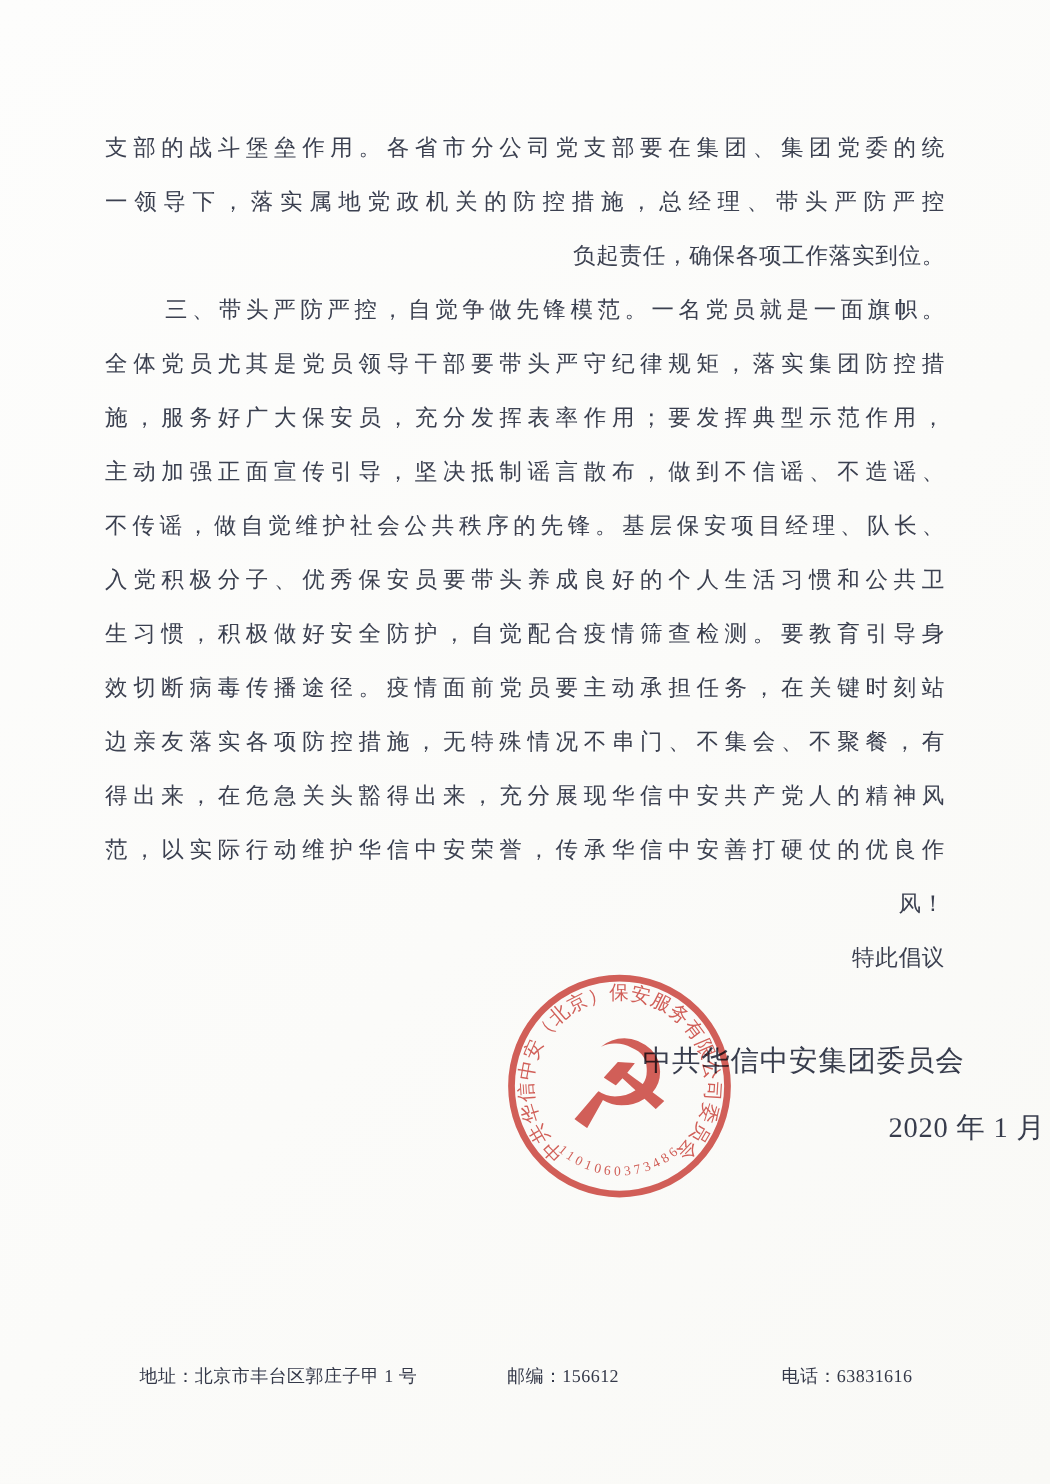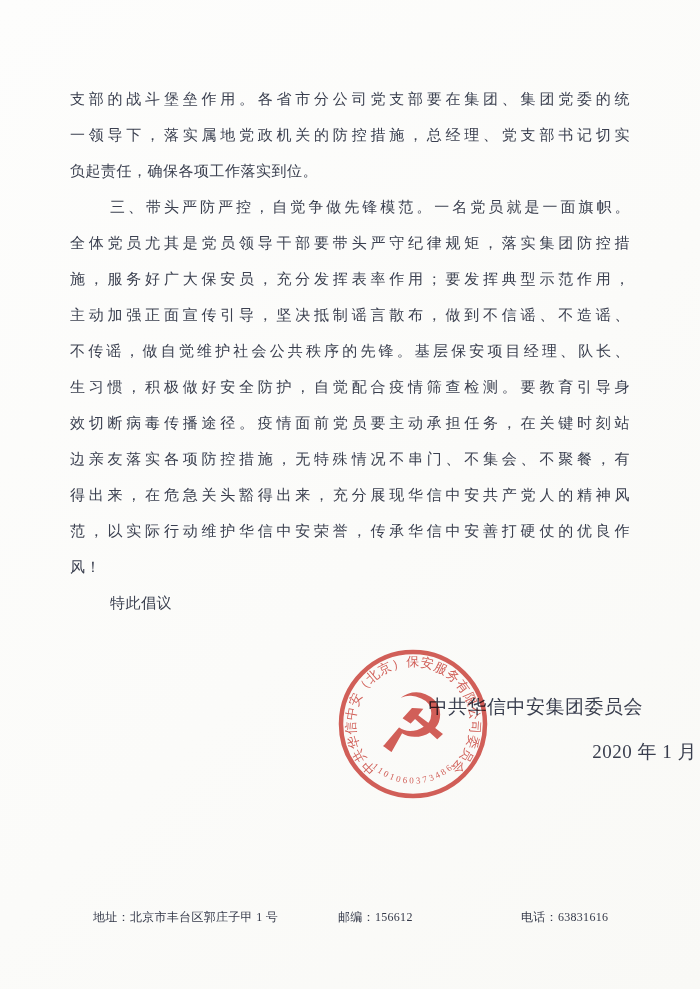--- a/index.html
+++ b/index.html
@@ -18,21 +18,21 @@
     position: absolute;
     left: 70px; top: 81px; width: 560px;
     color: #3b4050;
     font-size: 15px;
     letter-spacing: 0.5px;
   }
   .line {
     line-height: 36px;
     height: 36px;
     white-space: normal;
-    text-align: left;
+    text-align: right;
   }
   .line.fill {
     text-align: justify;
     text-align-last: justify;
   }
   .line.indent { text-indent: 40px; }
   .signature {
     position: absolute;
     left: 0; top: 694px; width: 600px;
     text-align: right;
@@ -74,27 +74,28 @@
   .footer .post  { left: 338px; }
   .footer .phone { left: 521px; }
 </style>
 </head>
 <body>
 
 <div class="page">
 
   <div class="body-text">
     <div class="line fill">支部的战斗堡垒作用。各省市分公司党支部要在集团、集团党委的统</div>
-    <div class="line fill">一领导下，落实属地党政机关的防控措施，总经理、党支部书记切实</div>
+    <div class="line fill">一领导下，落实属地党政机关的防控措施，总经理、带头严防严控</div>
     <div class="line">负起责任，确保各项工作落实到位。</div>
     <div class="line fill indent">三、带头严防严控，自觉争做先锋模范。一名党员就是一面旗帜。</div>
     <div class="line fill">全体党员尤其是党员领导干部要带头严守纪律规矩，落实集团防控措</div>
     <div class="line fill">施，服务好广大保安员，充分发挥表率作用；要发挥典型示范作用，</div>
     <div class="line fill">主动加强正面宣传引导，坚决抵制谣言散布，做到不信谣、不造谣、</div>
     <div class="line fill">不传谣，做自觉维护社会公共秩序的先锋。基层保安项目经理、队长、</div>
+    <div class="line fill">入党积极分子、优秀保安员要带头养成良好的个人生活习惯和公共卫</div>
     <div class="line fill">生习惯，积极做好安全防护，自觉配合疫情筛查检测。要教育引导身</div>
     <div class="line fill">效切断病毒传播途径。疫情面前党员要主动承担任务，在关键时刻站</div>
     <div class="line fill">边亲友落实各项防控措施，无特殊情况不串门、不集会、不聚餐，有</div>
     <div class="line fill">得出来，在危急关头豁得出来，充分展现华信中安共产党人的精神风</div>
     <div class="line fill">范，以实际行动维护华信中安荣誉，传承华信中安善打硬仗的优良作</div>
     <div class="line">风！</div>
     <div class="line indent">特此倡议</div>
   </div>
 
   <div class="signature">

